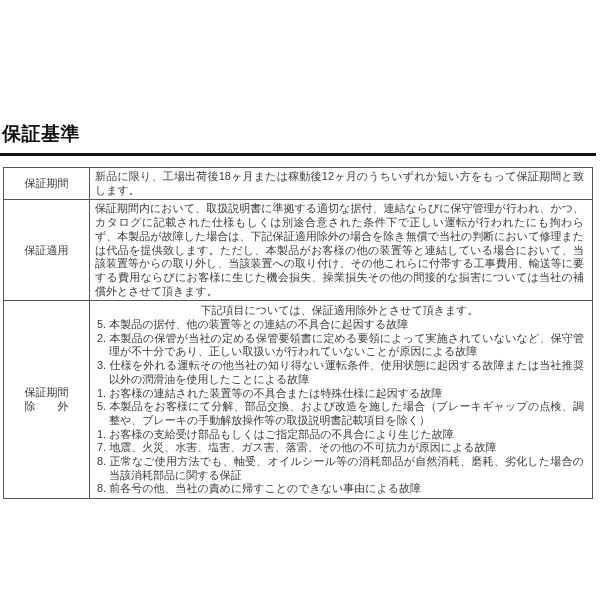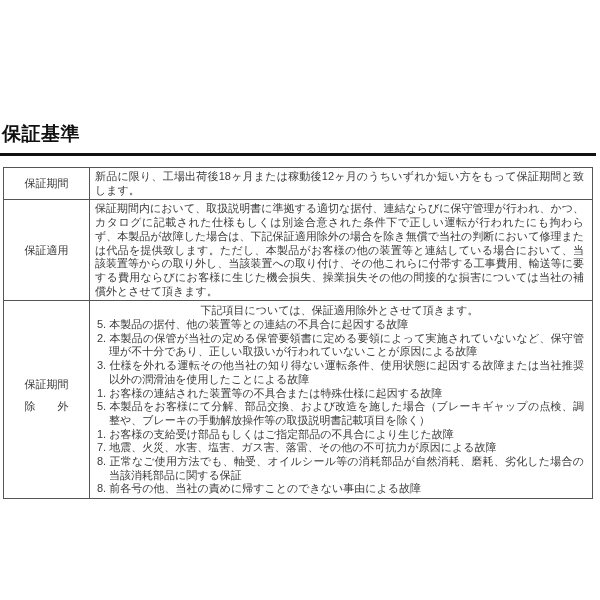--- a/index.html
+++ b/index.html
@@ -64,21 +64,21 @@
     vertical-align: middle;
     text-align: justify;
     margin-top: 48px;
   }
   tr.row-period  { height: 26px; }
   tr.row-coverage { height: 83px; }
   tr.row-exclusions { height: 186px; }
   tr.row-exclusions td { vertical-align: top; padding-top: 3px; }
   .label-l2 {
     width: 44px;
-    margin: 8px auto;
+    margin: 0 auto;
     text-align: justify;
     text-align-last: justify;
   }
   .excl-intro {
     margin: 0;
     text-align: center;
   }
   ul.excl-list {
     margin: 0;
     padding: 0;

